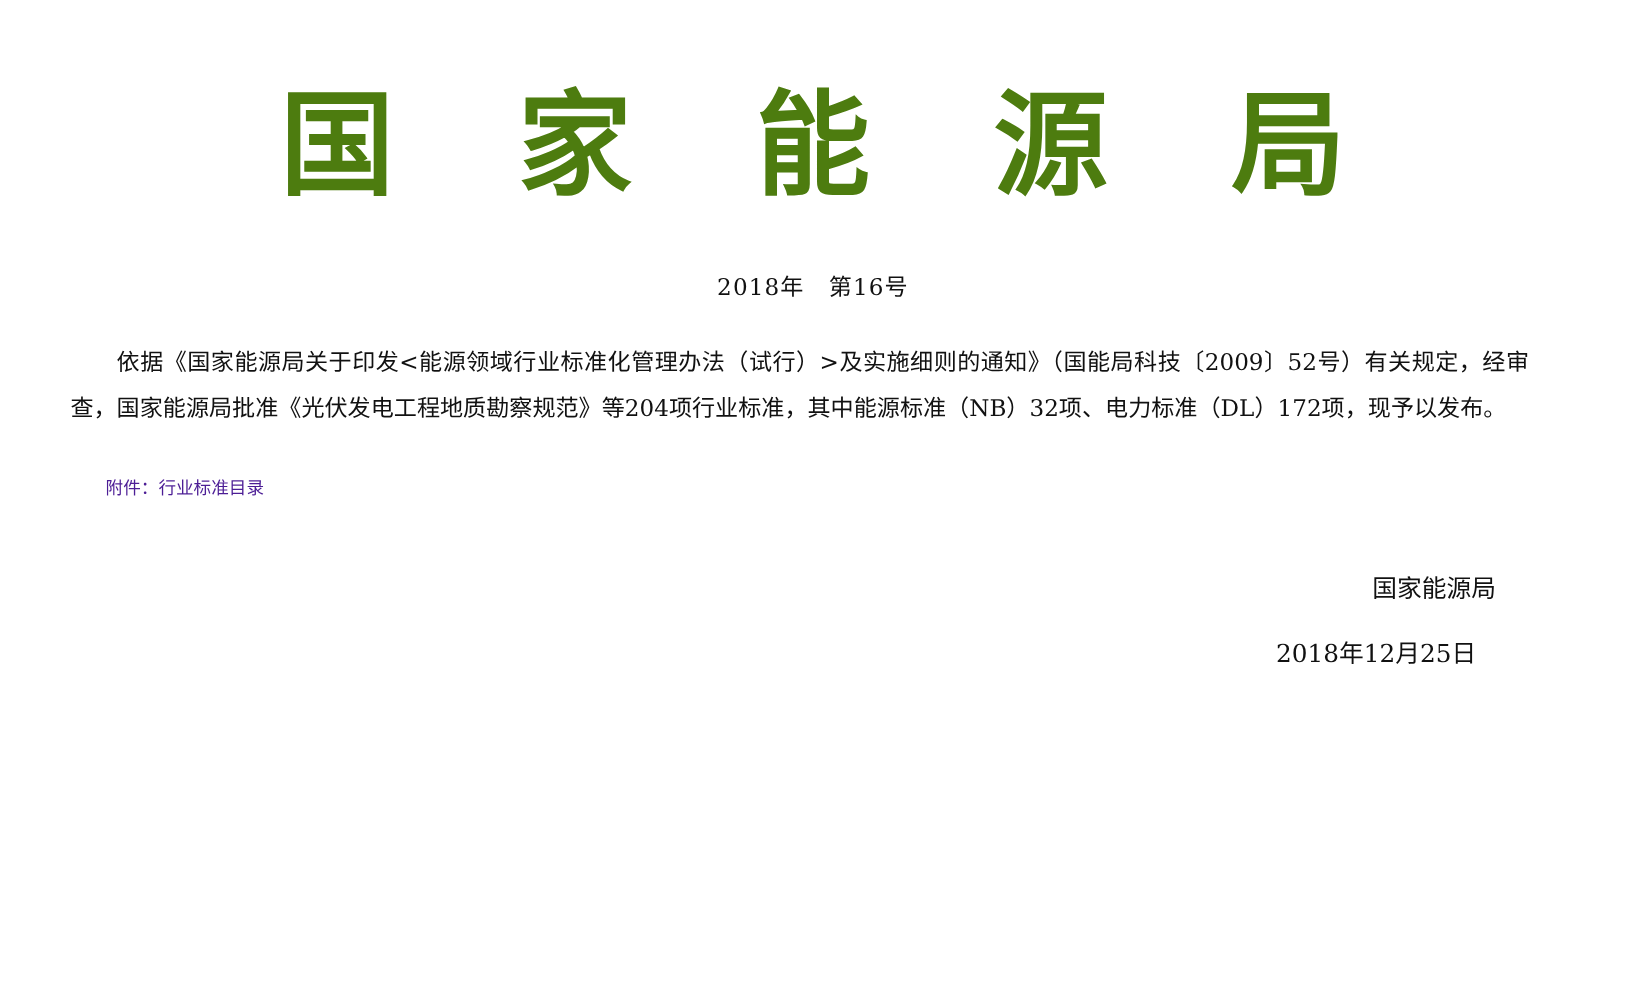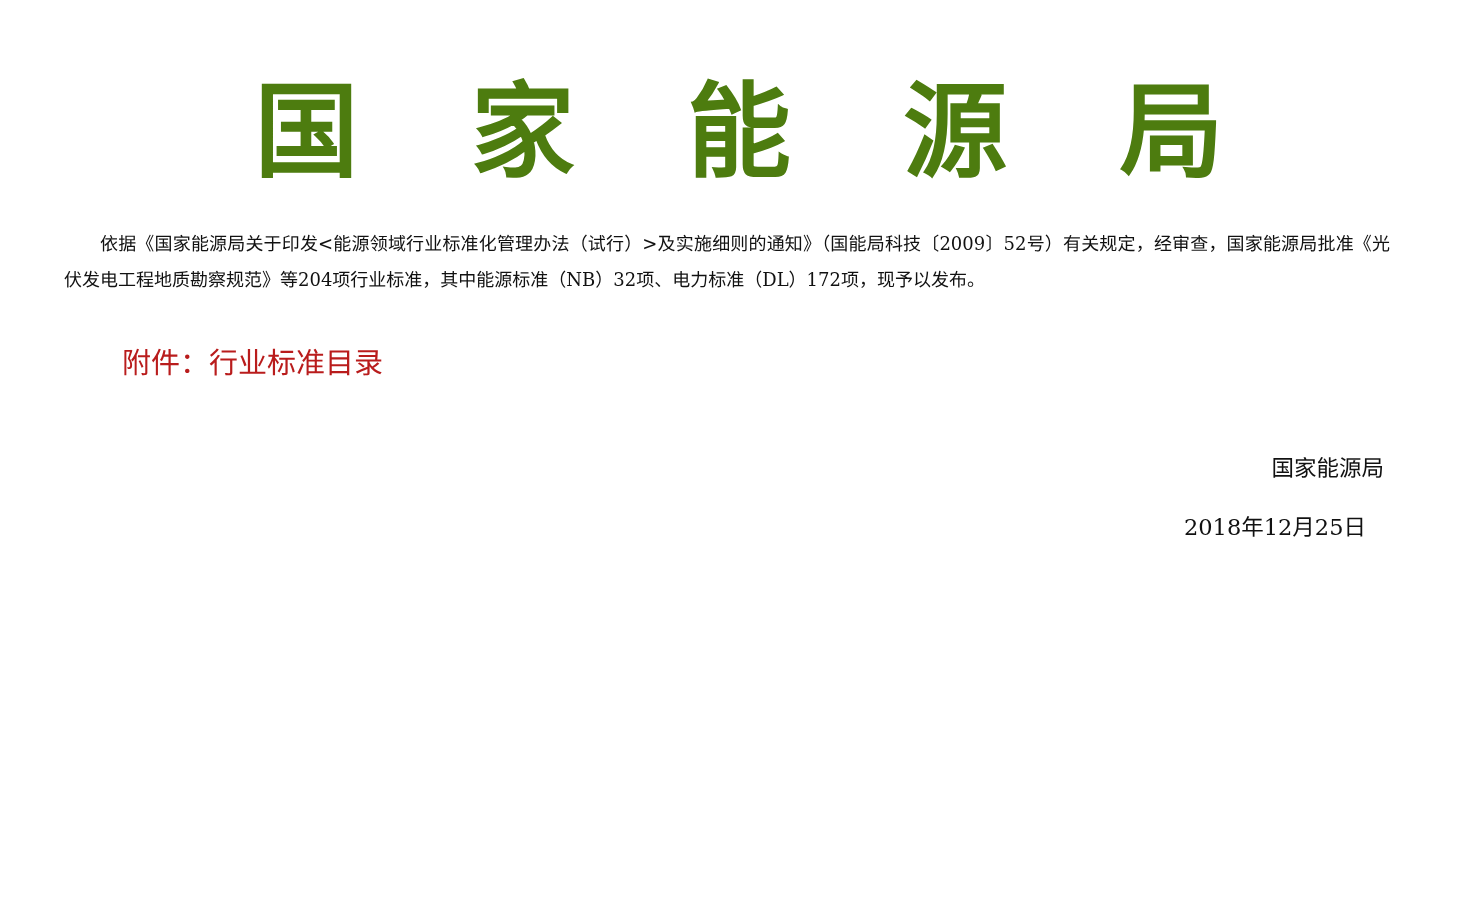--- a/index.html
+++ b/index.html
@@ -50,59 +50,62 @@
     font-size: 21px;
     letter-spacing: 1px;
     color: #111111;
   }
   .doc-number .gap {
     display: inline-block;
     width: 22px;
   }
   .body-text {
     margin: 34px 88px 0 64px;
-    font-size: 18px;
+    font-size: 21px;
     line-height: 2.0;
     text-align: justify;
     text-justify: inter-ideograph;
     color: #111111;
   }
   .body-text p {
     margin: 0;
     text-indent: 2em;
   }
   .attachment {
     margin: 36px 64px 0 64px;
-    font-size: 29px;
+    font-size: 16px;
     line-height: 2.0;
-    color: #b91c1c;
+    color: #4c1d95;
     text-indent: 2em;
   }
   .signature {
     margin-top: 54px;
-    margin-right: 94px;
+    margin-right: 118px;
     text-align: right;
     font-size: 22.5px;
     line-height: 2.0;
     color: #111111;
   }
   .signature .date {
     margin-top: 14px;
     margin-right: 18px;
   }
 </style>
 </head>
 <body>
 
 <div class="page">
 
   <div class="masthead">
     <div class="masthead-line1">国 家 能 源 局</div>
   </div>
 
+  <div class="doc-number">
+    <span>2018年</span><span class="gap"></span><span>第16号</span>
+  </div>
 
   <div class="body-text">
     <p>依据《国家能源局关于印发&lt;能源领域行业标准化管理办法（试行）&gt;及实施细则的通知》（国能局科技〔2009〕52号）有关规定，经审查，国家能源局批准《光伏发电工程地质勘察规范》等204项行业标准，其中能源标准（NB）32项、电力标准（DL）172项，现予以发布。</p>
   </div>
 
   <div class="attachment">附件：行业标准目录</div>
 
   <div class="signature">
     <div>国家能源局</div>
     <div class="date">2018年12月25日</div>

